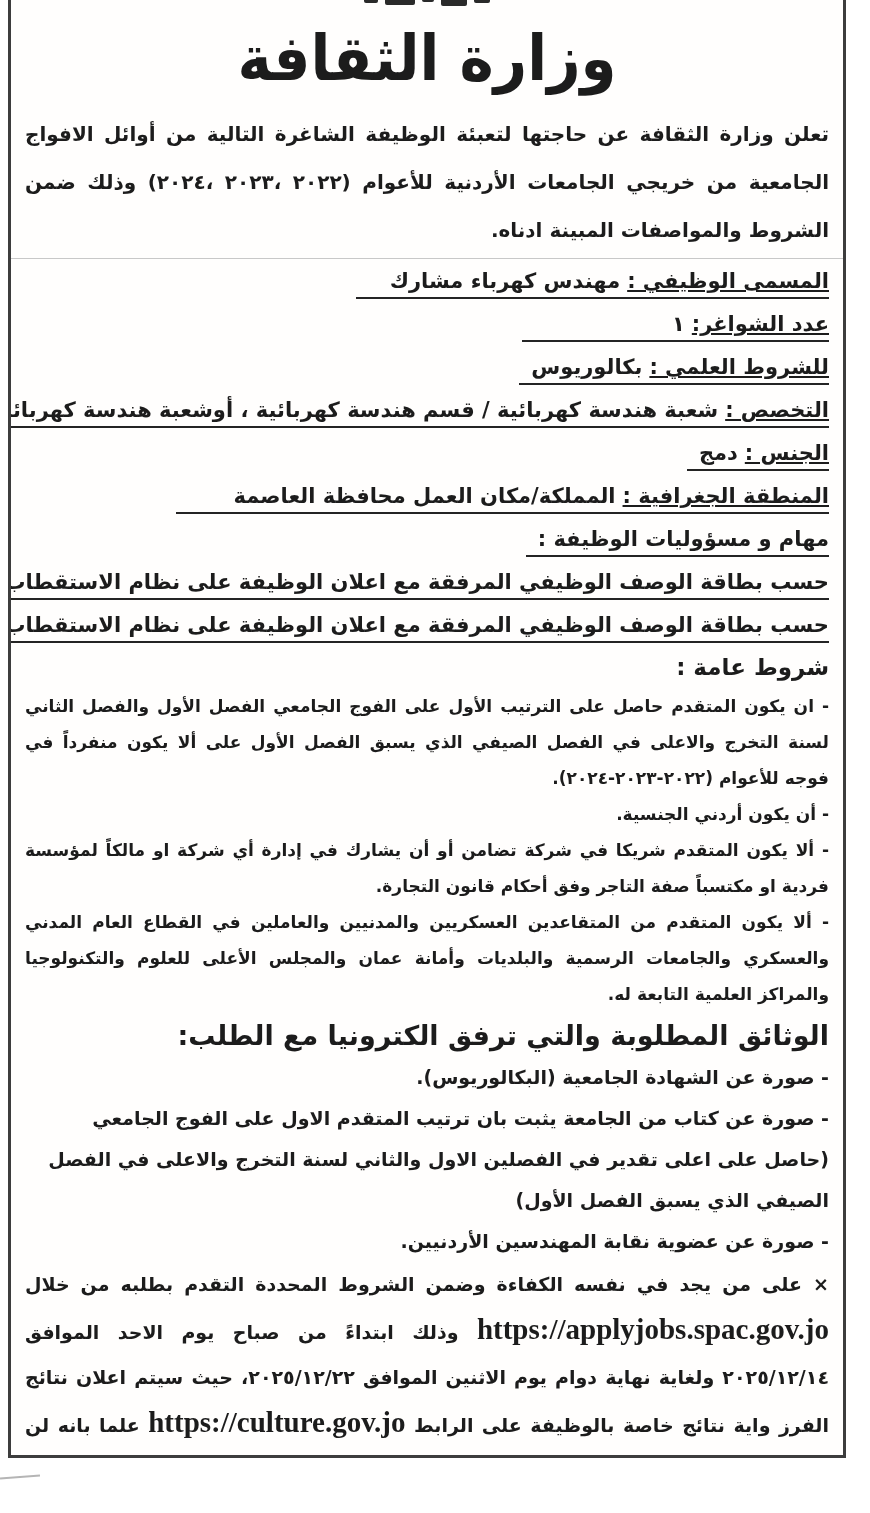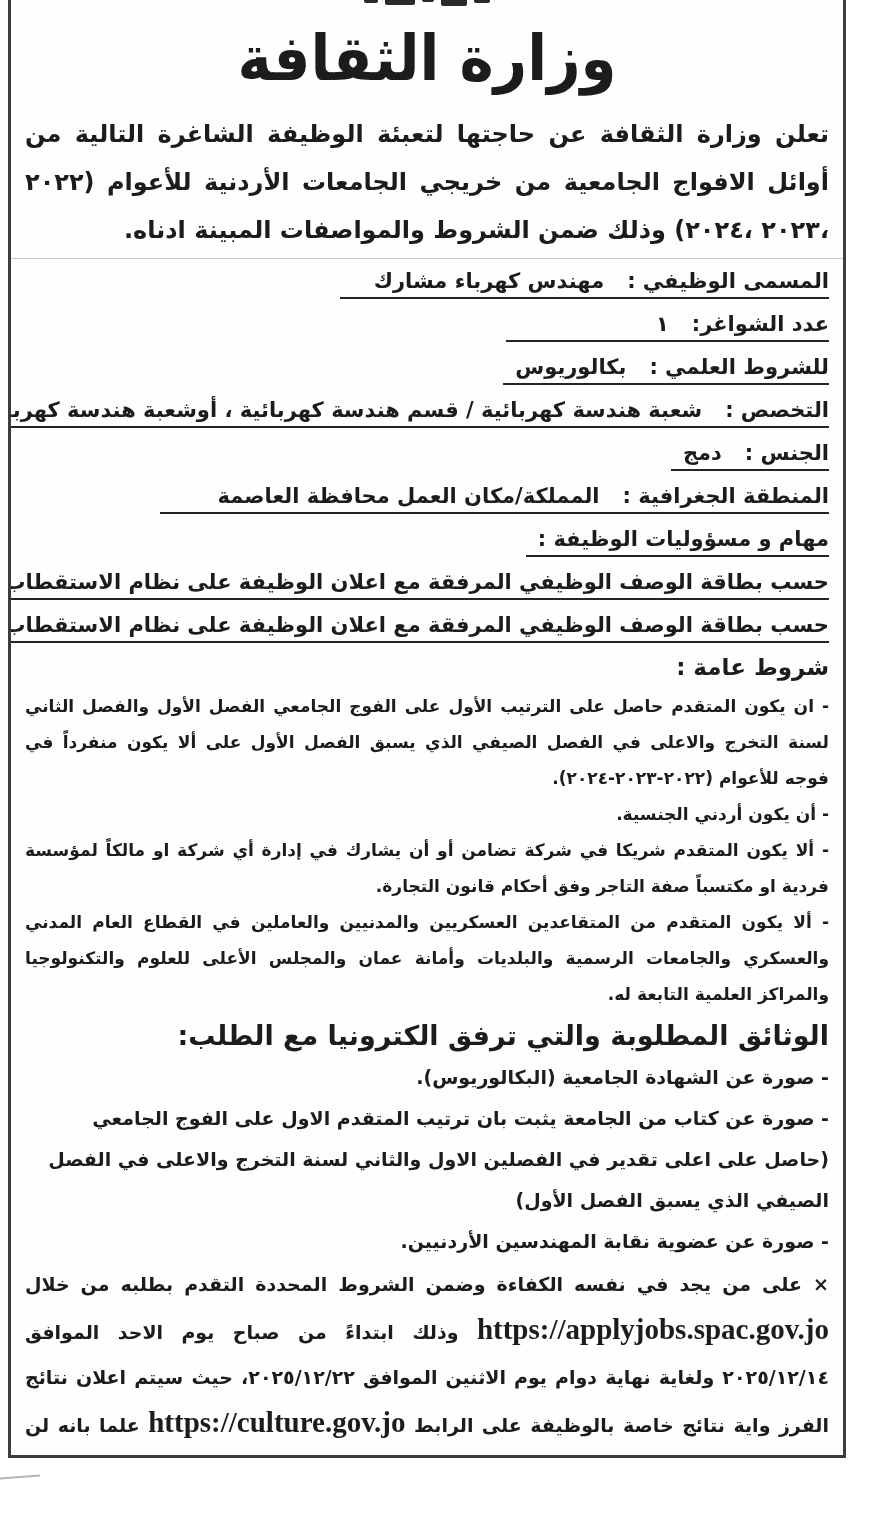--- a/index.html
+++ b/index.html
@@ -43,21 +43,21 @@
 
   .title {
     text-align: center;
     font-size: 58px;
     font-weight: bold;
     margin: 10px 0 20px;
     transform: scaleY(1.08);
     transform-origin: center top;
   }
   .intro {
-    font-size: 24px;
+    font-size: 20px;
     font-weight: bold;
     line-height: 48px;
     text-align: justify;
     margin: 0 0 4px;
   }
   .scan-line {
     height: 1px;
     background: #c8c8c8;
     margin: 0 -14px 8px;
   }
@@ -66,21 +66,21 @@
     font-size: 21px;
     font-weight: bold;
     line-height: 29px;
     margin: 0 0 14px;
     white-space: nowrap;
   }
   .ul {
     border-bottom: 2.5px solid #242424;
     padding-bottom: 4px;
   }
-  .ul .lbl { margin-left: 23px; }
+  .ul .lbl { margin-left: 7px; text-decoration: underline; }
   .tail-xs { padding-left: 12px; }
   .tail-sm { padding-left: 34px; }
   .tail-md { padding-left: 58px; }
   .tail-lg { padding-left: 150px; }
   .tail-xl { padding-left: 185px; }
 
   .section-heading {
     font-size: 23px;
     font-weight: bold;
     margin: 4px 0 8px;

